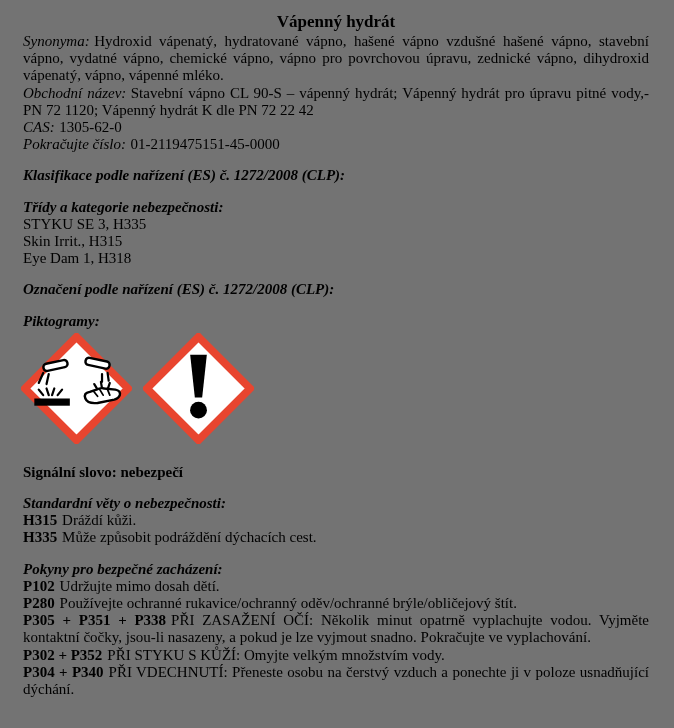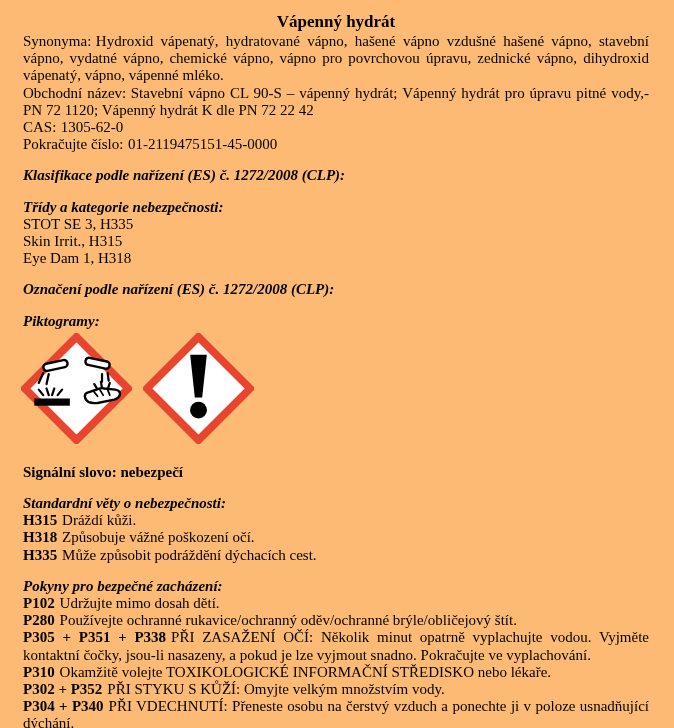--- a/index.html
+++ b/index.html
@@ -1,49 +1,49 @@
 <!DOCTYPE html>
 <html><head>
 <meta charset="utf-8">
 <style>
   html,body{margin:0;padding:0;background:#fff;}
   .page{
     width:674px;height:728px;box-sizing:border-box;overflow:hidden;
-    background:#fdba74;color:#000;
+    background:#737373;color:#000;
     font-family:"Liberation Serif","DejaVu Serif",serif;
     font-size:15px;line-height:17.2px;
     padding:12px 25px 0 23px;
   }
   p{margin:0;}
   .title{text-align:center;font-weight:bold;font-size:17px;line-height:20px;margin-bottom:1px;}
   .justify{text-align:justify;}
   .h{font-weight:bold;font-style:italic;margin-top:14px;}
   .sw{font-weight:bold;margin-top:20px;}
-  .lbl{margin-right:.30em;}
+  .lbl{font-style:italic;margin-right:.30em;}
   .code{font-weight:bold;margin-right:.33em;}
   .picto-row{display:flex;gap:11px;margin:3px 0 2px -2px;}
   .picto{width:111px;height:111px;display:block;}
 </style>
 </head>
 <body>
 
 <div class="page">
 
   <p class="title">Vápenný hydrát</p>
 
   <p class="justify"><span class="lbl">Synonyma:</span><span>Hydroxid vápenatý, hydratované vápno, hašené vápno vzdušné hašené vápno, stavební vápno, vydatné vápno, chemické vápno, vápno pro povrchovou úpravu, zednické vápno, dihydroxid vápenatý, vápno, vápenné mléko.</span></p>
 
   <p class="justify"><span class="lbl">Obchodní název:</span><span>Stavební vápno CL 90-S – vápenný hydrát; Vápenný hydrát pro úpravu pitné vody,- PN 72 1120; Vápenný hydrát K dle PN 72 22 42</span></p>
 
   <p><span class="lbl">CAS:</span><span>1305-62-0</span></p>
   <p><span class="lbl">Pokračujte číslo:</span><span>01-2119475151-45-0000</span></p>
 
   <p class="h">Klasifikace podle nařízení (ES) č. 1272/2008 (CLP):</p>
   <p class="h">Třídy a kategorie nebezpečnosti:</p>
-  <p>STOT SE 3, H335</p>
+  <p>STYKU SE 3, H335</p>
   <p>Skin Irrit., H315</p>
   <p>Eye Dam 1, H318</p>
 
   <p class="h">Označení podle nařízení (ES) č. 1272/2008 (CLP):</p>
   <p class="h">Piktogramy:</p>
 
   <div class="picto-row">
 
     <svg class="picto" viewBox="0 0 100 100" aria-hidden="true">
       <polygon points="50,3.5 96.5,50 50,96.5 3.5,50" fill="#ffffff" stroke="#e8452f" stroke-width="7"></polygon>
@@ -74,24 +74,22 @@
       <polygon points="50,3.5 96.5,50 50,96.5 3.5,50" fill="#ffffff" stroke="#e8452f" stroke-width="7"></polygon>
       <path d="M42.5,19.5 h15 l-4.2,38.5 h-6.6 z" fill="#000"></path>
       <circle cx="50" cy="69.5" r="7.6" fill="#000"></circle>
     </svg>
   </div>
 
   <p class="sw">Signální slovo: nebezpečí</p>
 
   <p class="h">Standardní věty o nebezpečnosti:</p>
   <p><span class="code">H315</span><span>Dráždí kůži.</span></p>
-  <p><span class="code">H318</span><span>Způsobuje vážné poškození očí.</span></p>
   <p><span class="code">H335</span><span>Může způsobit podráždění dýchacích cest.</span></p>
 
   <p class="h">Pokyny pro bezpečné zacházení:</p>
   <p><span class="code">P102</span><span>Udržujte mimo dosah dětí.</span></p>
   <p><span class="code">P280</span><span>Používejte ochranné rukavice/ochranný oděv/ochranné brýle/obličejový štít.</span></p>
   <p class="justify"><span class="code">P305 + P351 + P338</span><span>PŘI ZASAŽENÍ OČÍ: Několik minut opatrně vyplachujte vodou. Vyjměte kontaktní čočky, jsou-li nasazeny, a pokud je lze vyjmout snadno. Pokračujte ve vyplachování.</span></p>
-  <p><span class="code">P310</span><span>Okamžitě volejte TOXIKOLOGICKÉ INFORMAČNÍ STŘEDISKO nebo lékaře.</span></p>
   <p><span class="code">P302 + P352</span><span>PŘI STYKU S KŮŽÍ: Omyjte velkým množstvím vody.</span></p>
   <p class="justify"><span class="code">P304 + P340</span><span>PŘI VDECHNUTÍ: Přeneste osobu na čerstvý vzduch a ponechte ji v poloze usnadňující dýchání.</span></p>
 
 </div>
 
 </body></html>

